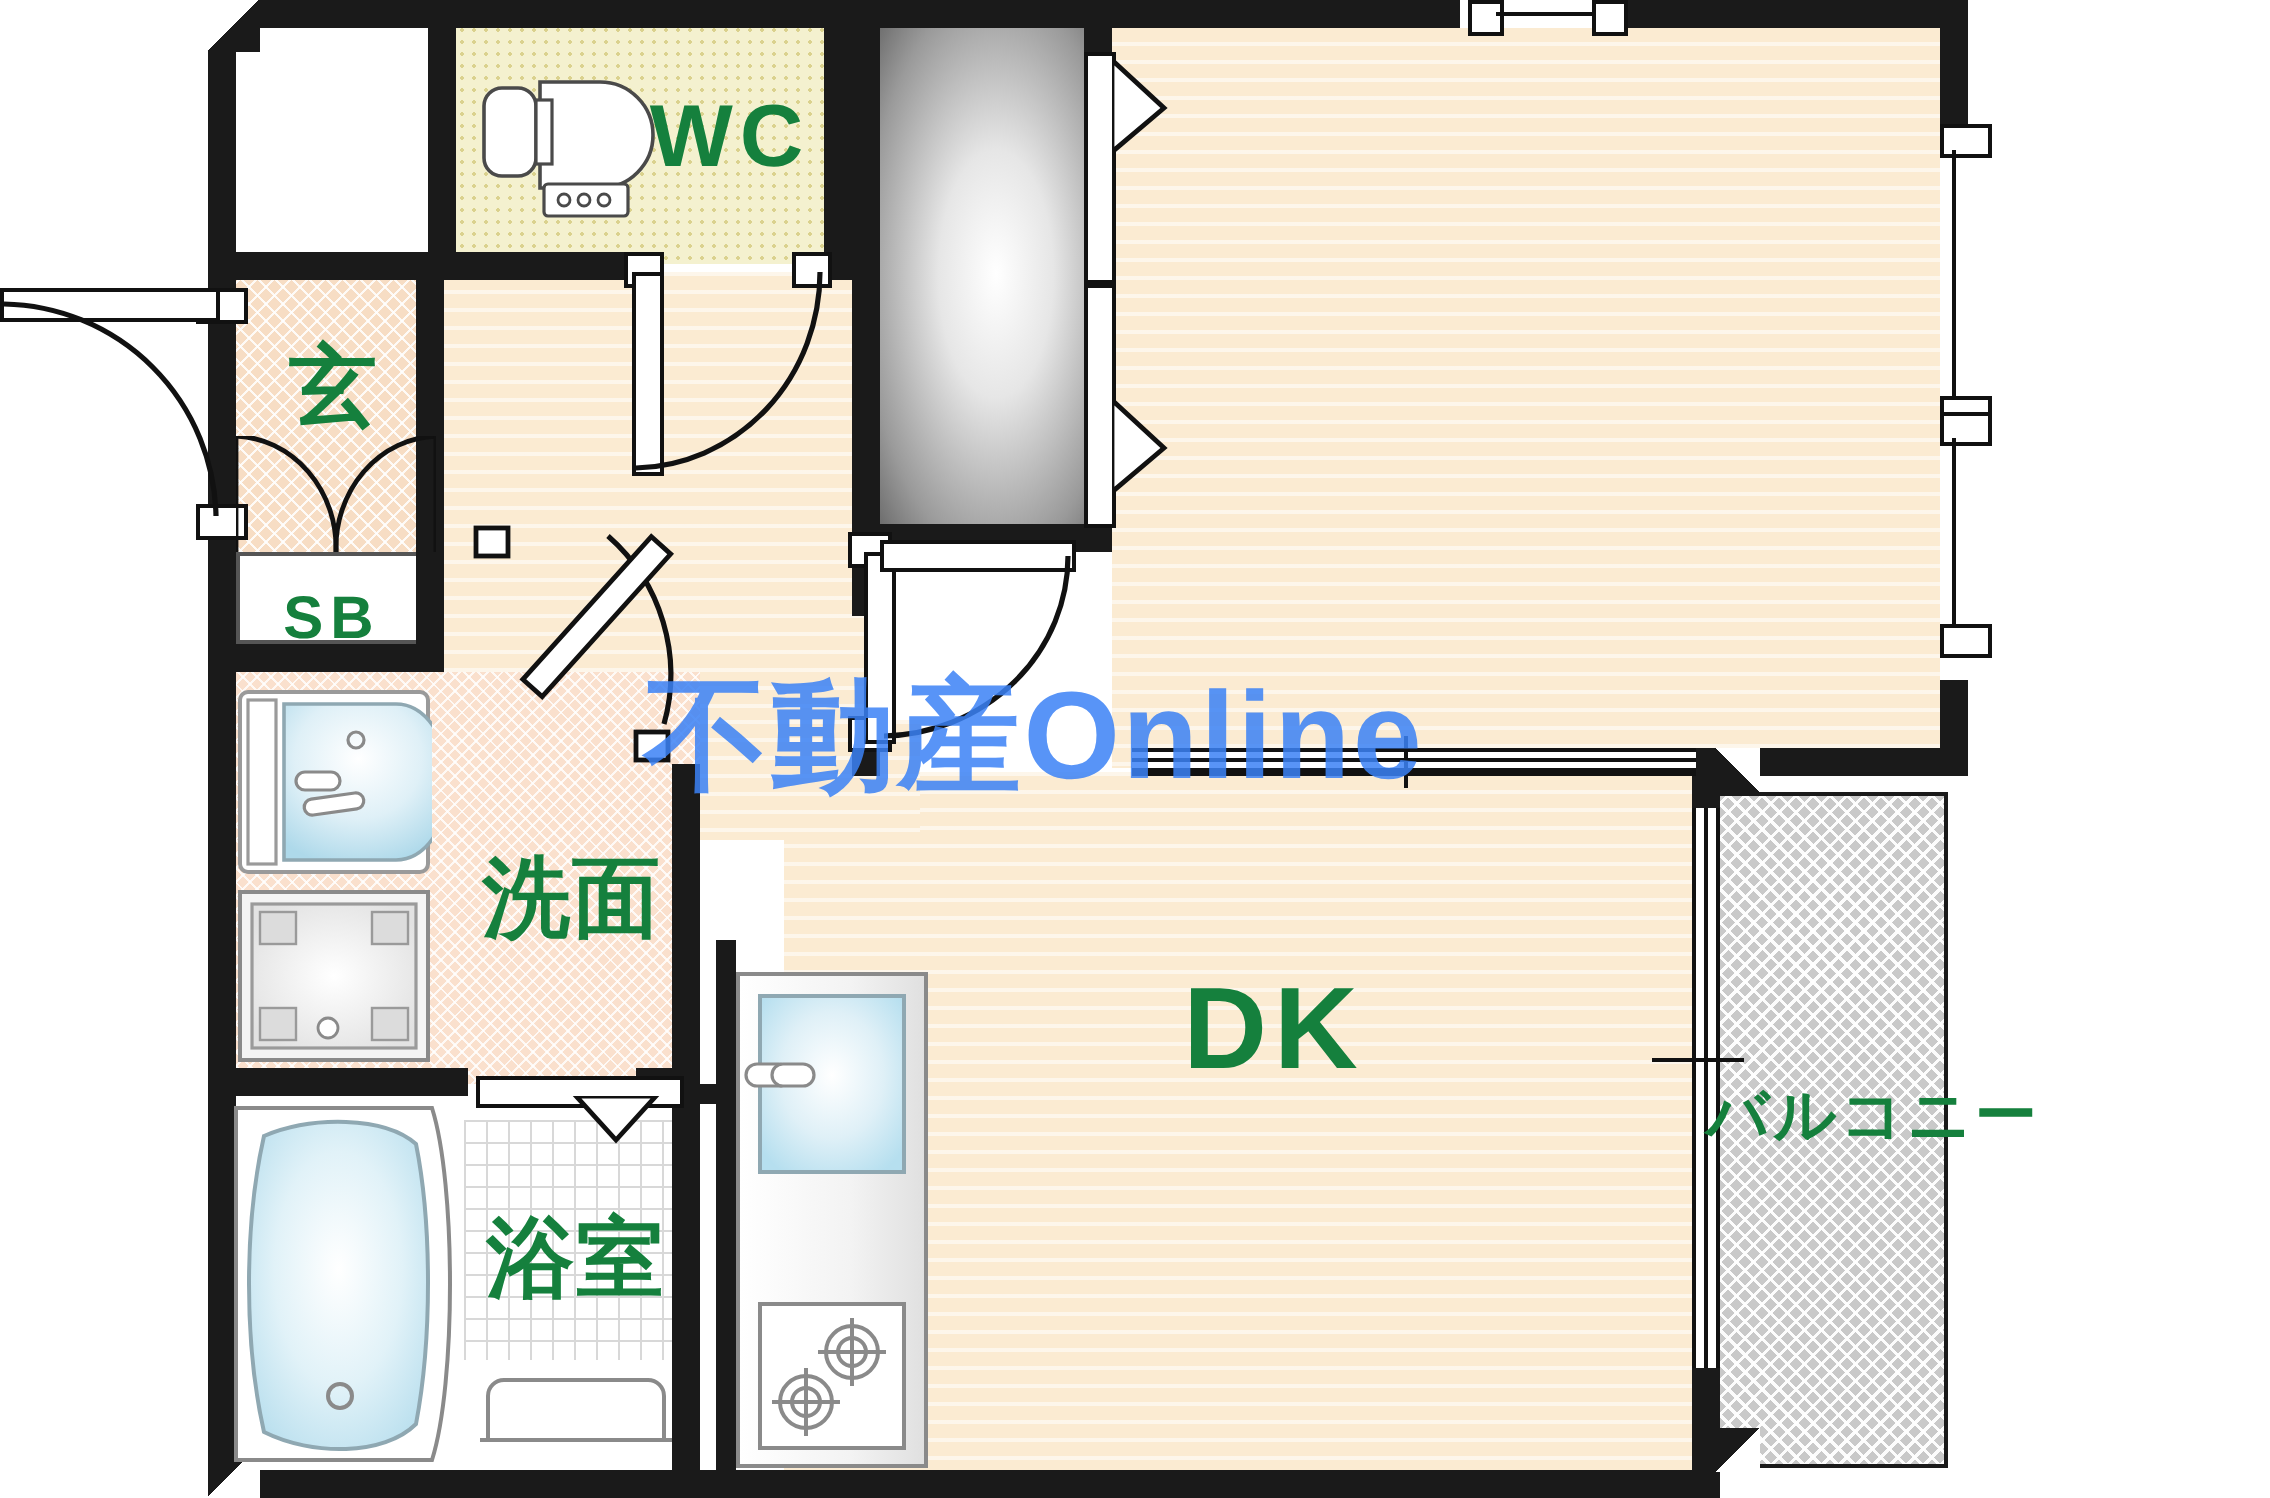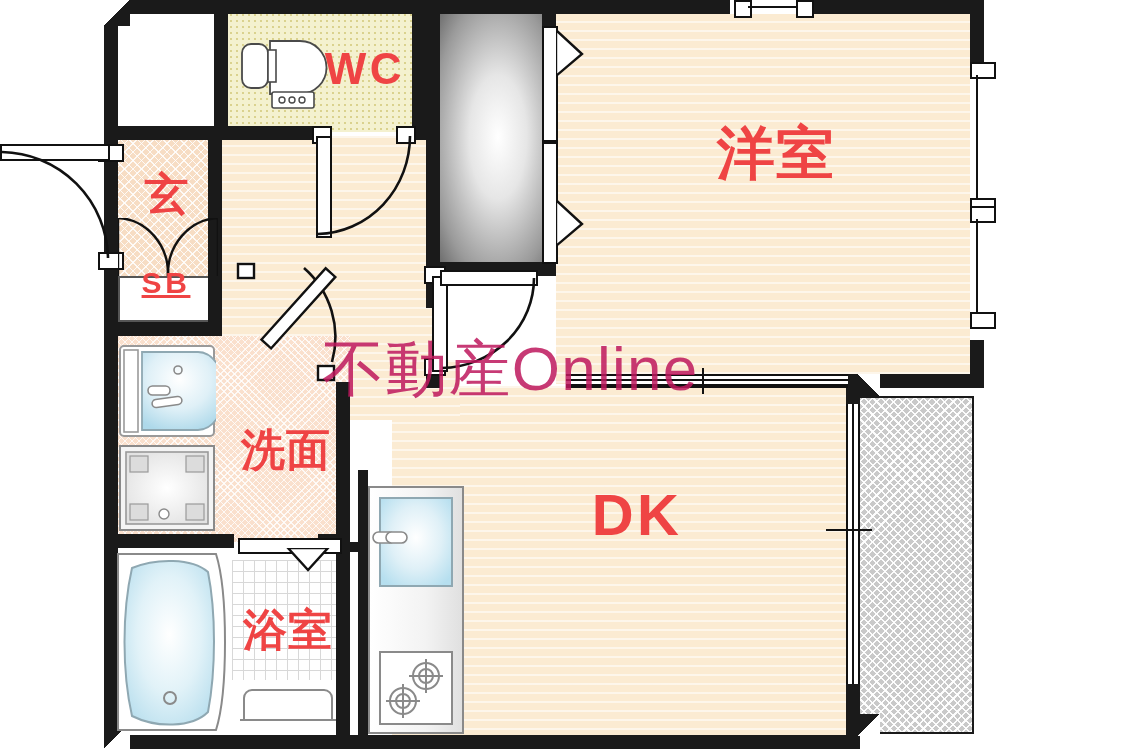--- a/index.html
+++ b/index.html
@@ -46,31 +46,31 @@
     background-image:
       repeating-linear-gradient(to right, #d8d8d8 0 1px, rgba(0,0,0,0) 1px 11px),
       repeating-linear-gradient(to bottom, #d8d8d8 0 1px, rgba(0,0,0,0) 1px 11px);
   }
   .floor-white{background:#ffffff;}
   .floor-cl{
     background:radial-gradient(ellipse at 50% 50%, #ffffff 0%, #e6e6e6 35%, #9a9a9a 80%, #6e6e6e 100%);
   }
 
   
-  .lbl{position:absolute;color:#ef4444;font-weight:bold;letter-spacing:.02em;
+  .lbl{position:absolute;color:#15803d;font-weight:bold;letter-spacing:.02em;
        white-space:nowrap;line-height:1;text-align:center;}
   .lbl-room{font-size:58px;}
   .lbl-num{font-size:58px;}
   .lbl-mid{font-size:44px;}
   .lbl-sm{font-size:30px;}
   .lbl-bal{font-size:31px;letter-spacing:.06em;}
 
   
   .wm{position:absolute;left:322px;top:333px;width:520px;height:72px;
-      font-size:62px;font-weight:normal;color:#be185d;opacity:.85;
+      font-size:62px;font-weight:bold;color:#3b82f6;opacity:.85;
       letter-spacing:.02em;white-space:nowrap;line-height:72px;}
 
   
   .leaf{position:absolute;background:#fff;border:2.2px solid #111;}
   .jamb{position:absolute;background:#fff;border:2.2px solid #111;}
 
   
   .winbar{position:absolute;background:#111;}
   .winbox{position:absolute;background:#fff;border:2.2px solid #111;}
 </style>
@@ -321,29 +321,29 @@
         <line x1="31" y1="26" x2="65" y2="26"></line>
       <circle cx="25" cy="51" r="13"></circle>
         <circle cx="25" cy="51" r="7"></circle>
       <line x1="25" y1="34" x2="25" y2="68"></line>
         <line x1="8" y1="51" x2="42" y2="51"></line>
     </g>
   </svg>
 
   <div class="wm">不動産Online</div>
 
-  <div class="lbl lbl-room" style="left:676px;top:124px;width:200px;">洋室</div>
 
   <div class="lbl lbl-room" style="left:552px;top:486px;width:170px;letter-spacing:.06em;">DK</div>
 
   <div class="lbl lbl-mid" style="left:310px;top:47px;width:110px;letter-spacing:.08em;">WC</div>
 
 
   <div class="lbl lbl-mid" style="left:137px;top:172px;width:60px;">玄</div>
 
-  <div class="lbl lbl-sm" style="left:126px;top:268px;width:80px;letter-spacing:.12em;text-decoration:underline;">SB</div>
+  <div class="lbl lbl-sm" style="left:126px;top:295px;width:80px;letter-spacing:.12em;">SB</div>
 
   <div class="lbl lbl-mid" style="left:232px;top:608px;width:112px;">浴室</div>
 
   <div class="lbl lbl-mid" style="left:230px;top:428px;width:112px;">洗面</div>
 
+  <div class="lbl lbl-bal" style="left:853px;top:542px;width:250px;text-align:left;">バルコニー</div>
 
 </div>
 
 </body></html>

